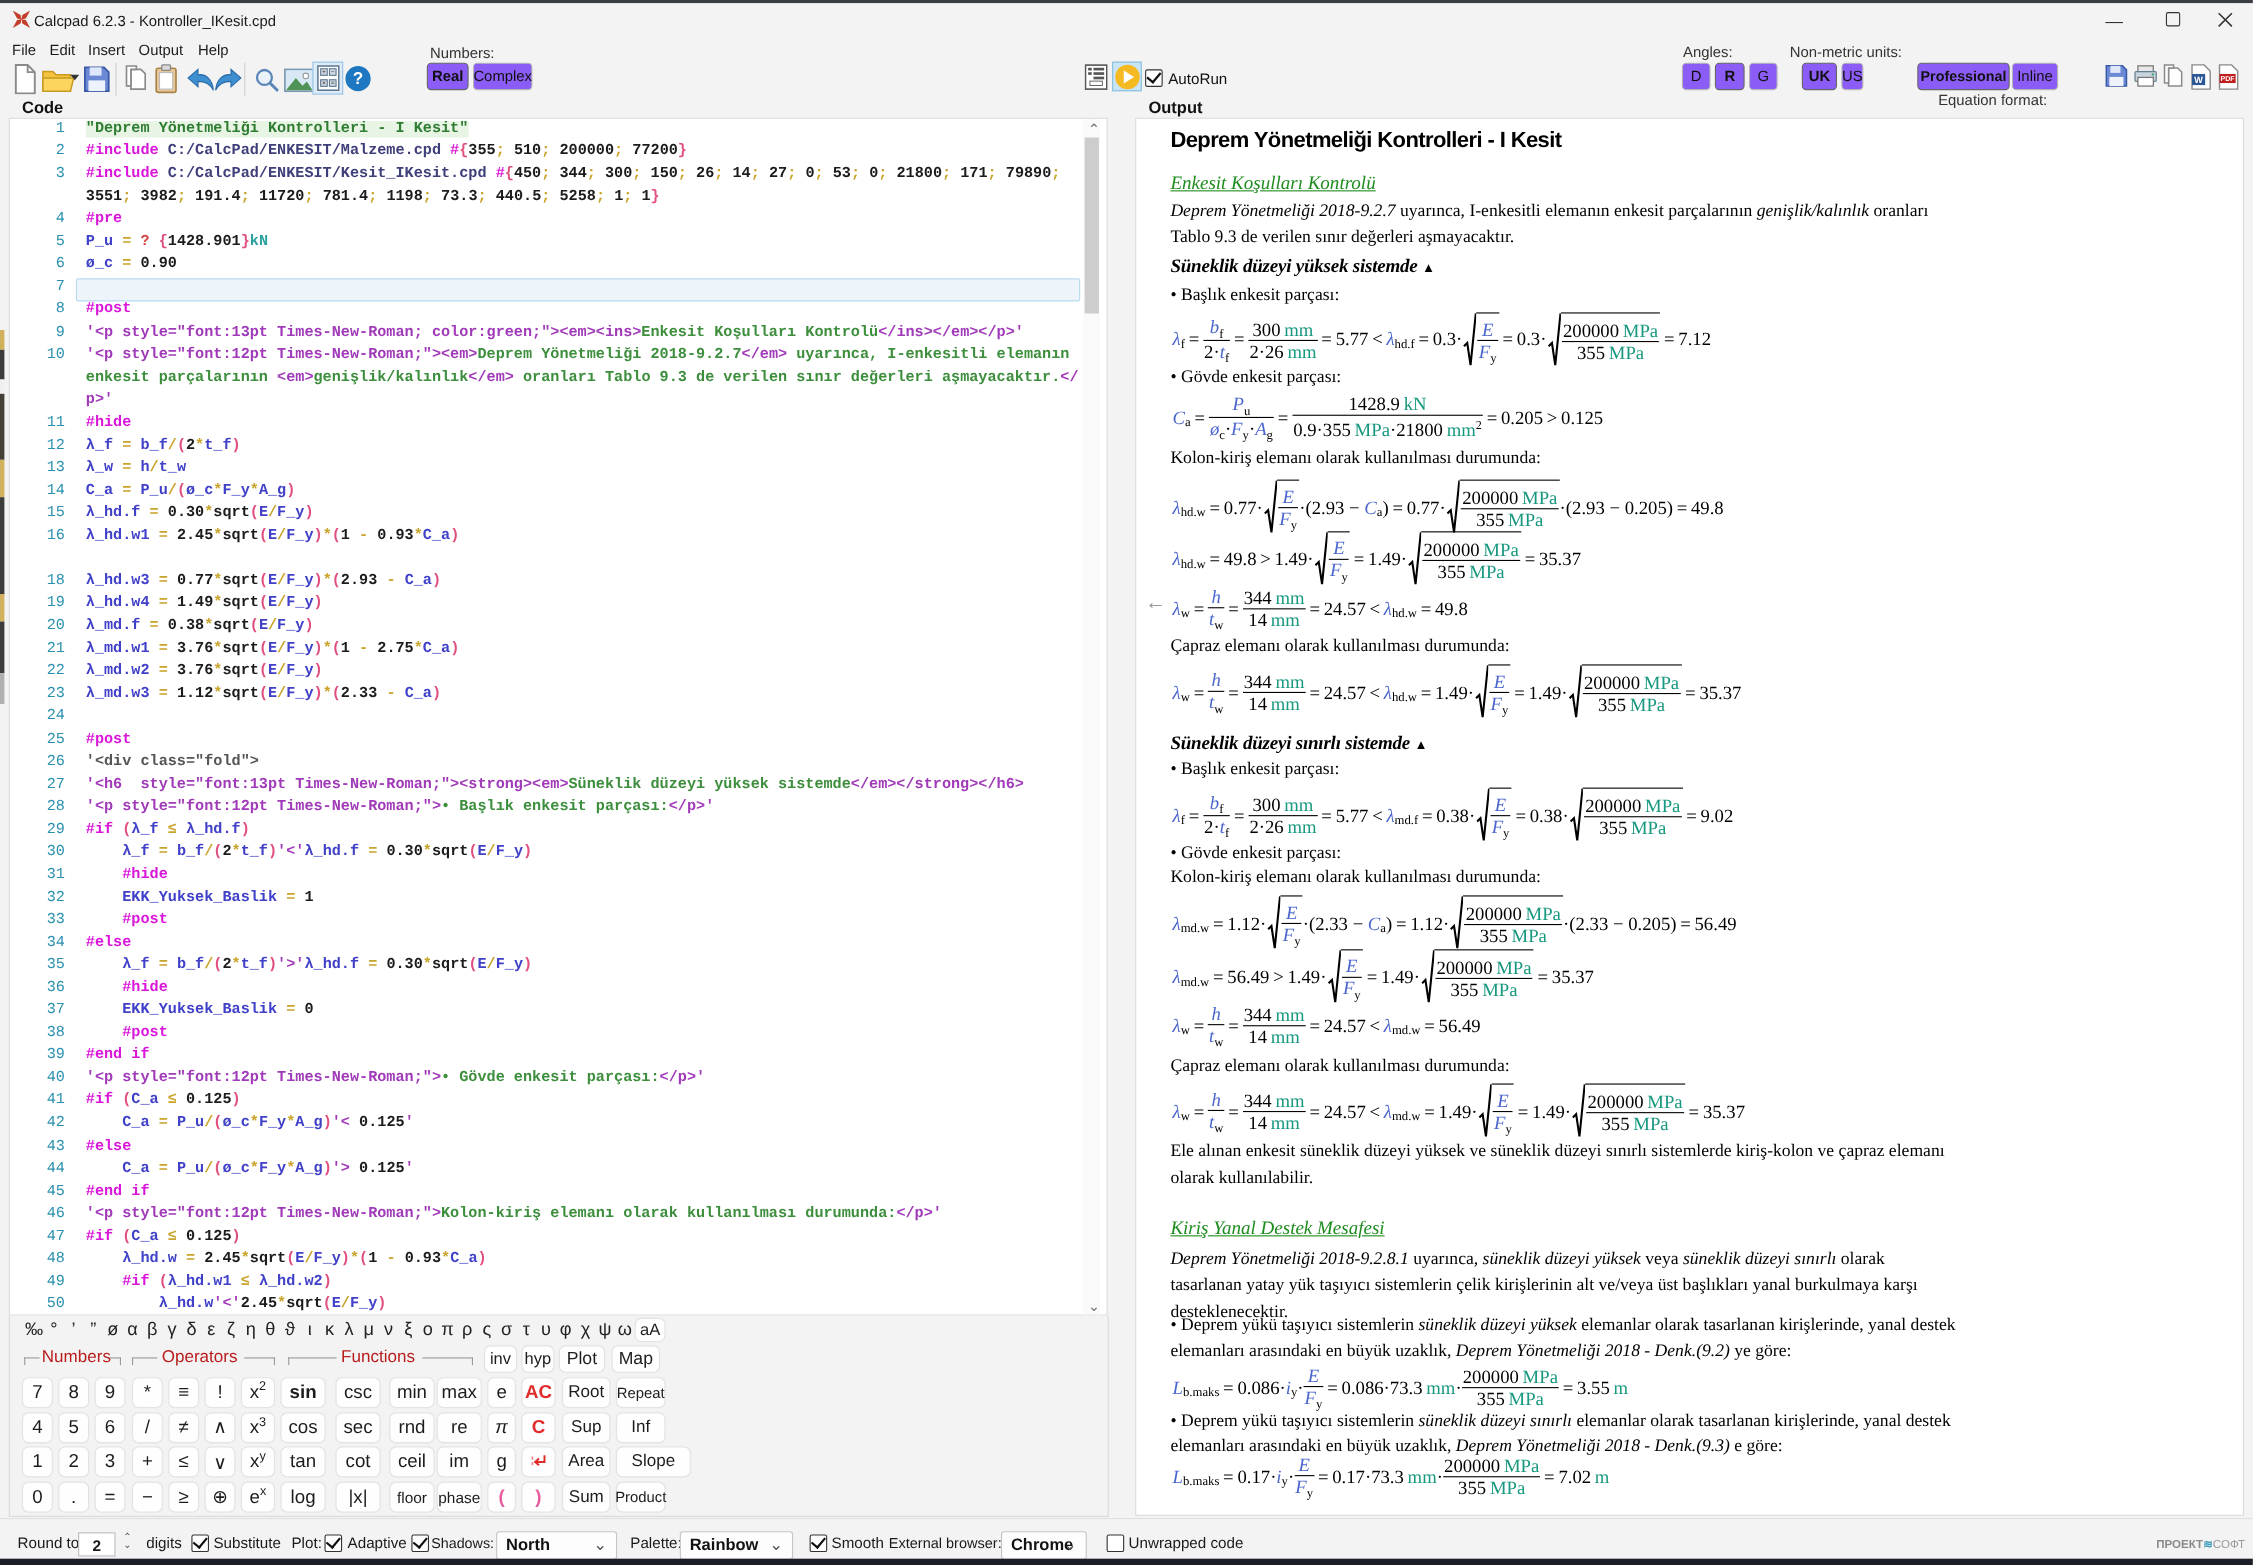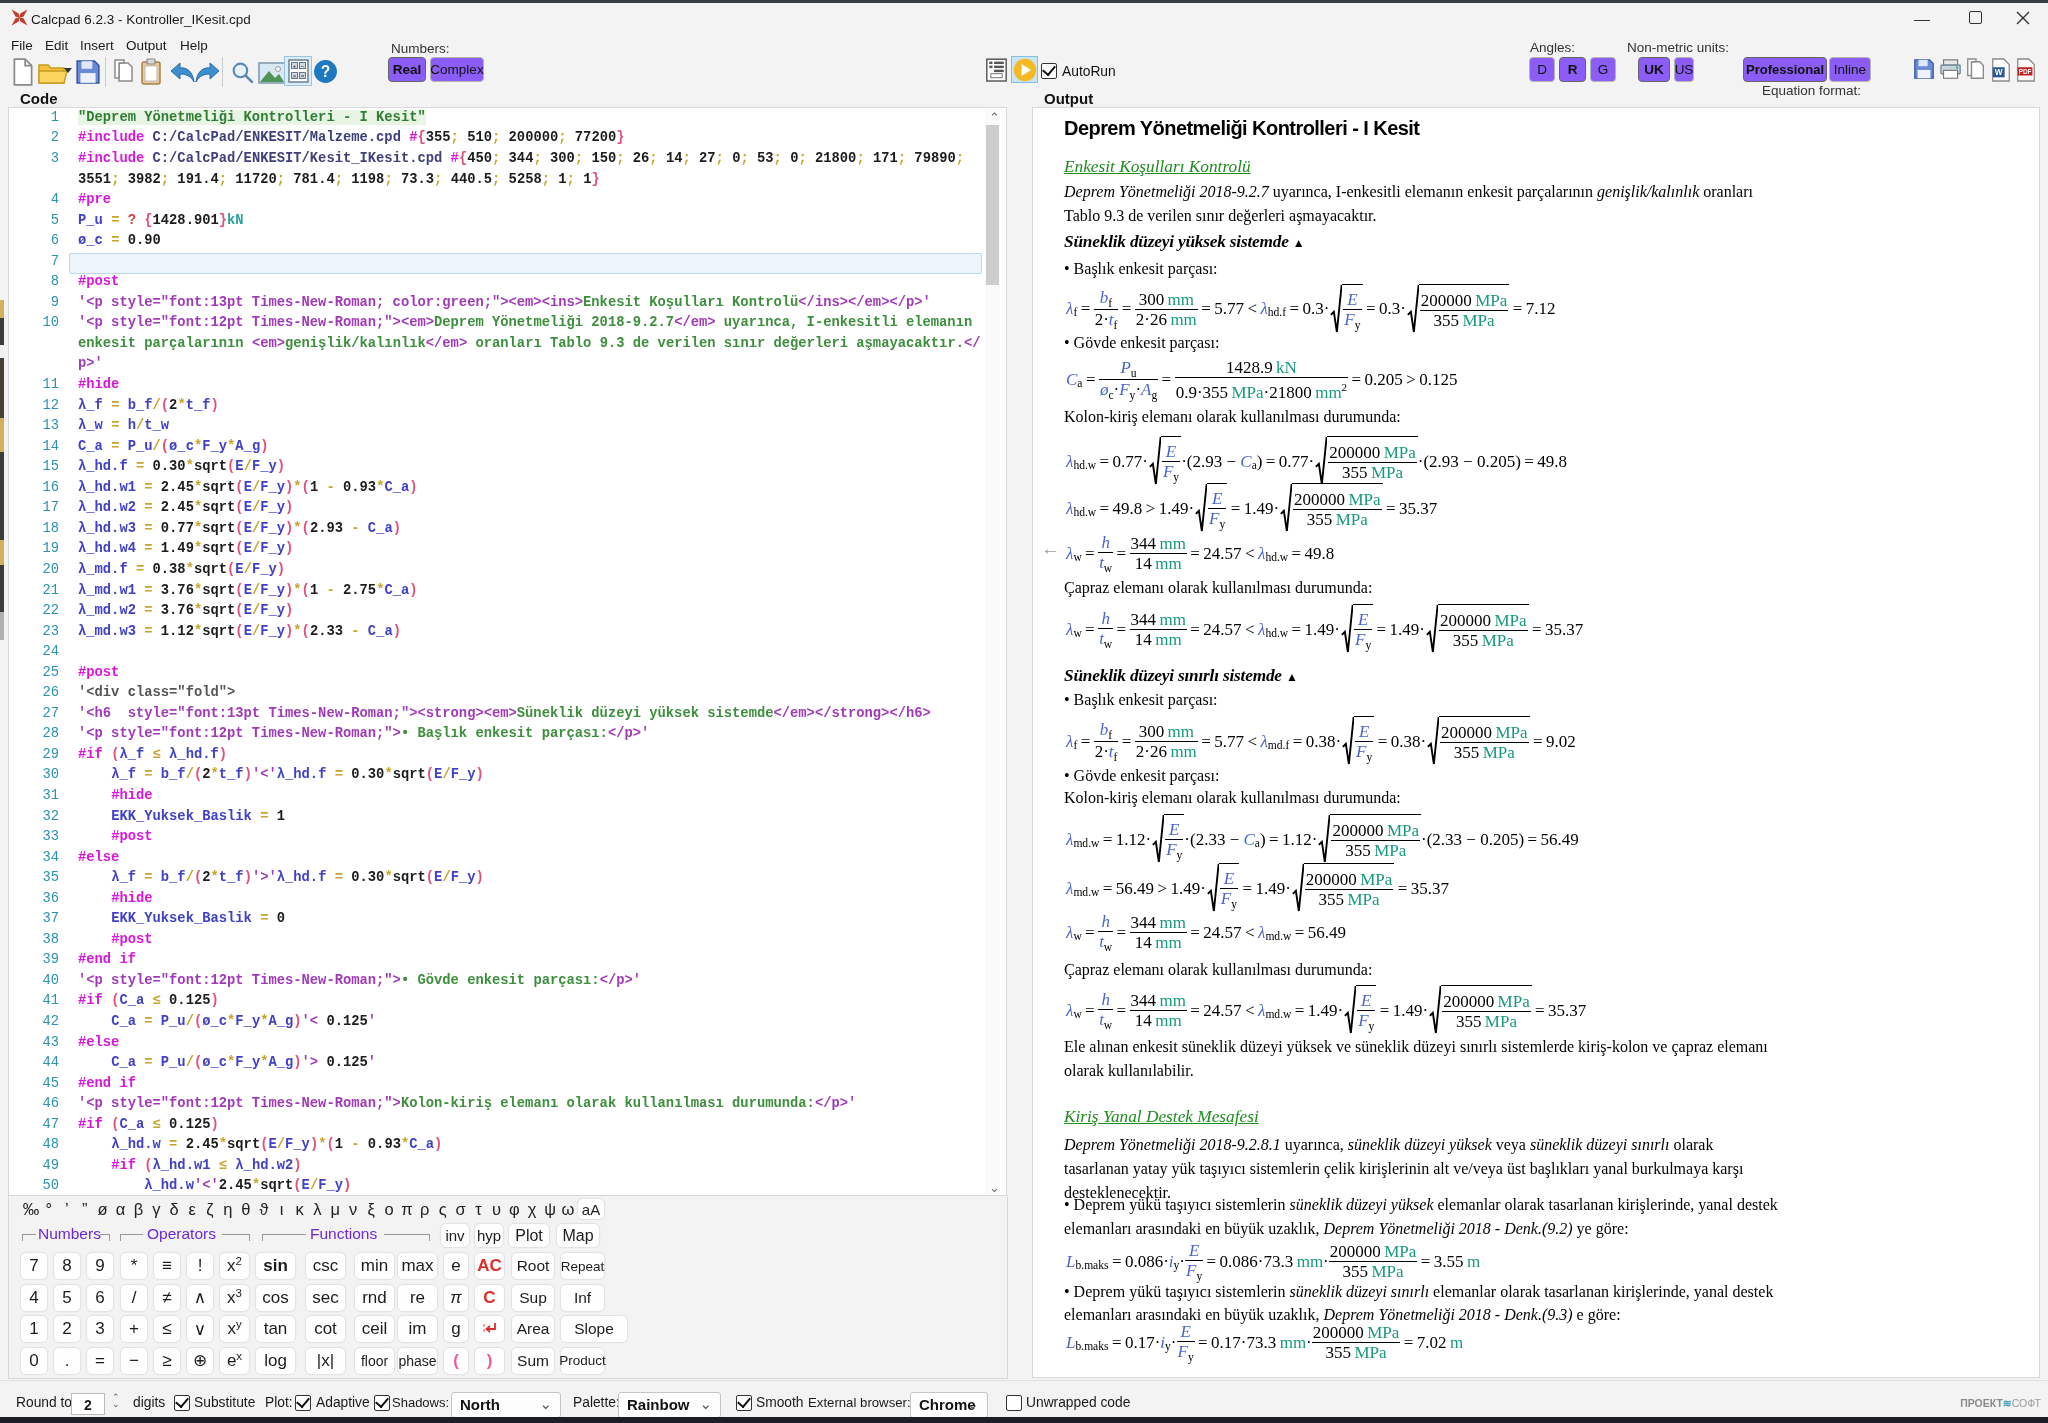--- a/index.html
+++ b/index.html
@@ -33,21 +33,21 @@
 .gy{color:#555}         
 .ttl{color:#2e7d32;background:#e9f5e4;}
 #hl7{position:absolute;left:60px;width:913px;height:21px;background:#edf5fb;border:1px solid #b9d9ef;border-radius:2px;}
 
 .sbar{position:absolute;background:#f7f7f7;}
 .sthumb{position:absolute;background:#cdcdcd;}
 .sarrow{position:absolute;color:#707070;font-size:13px;font-family:"Liberation Sans",sans-serif;}
 
 .sym{position:absolute;font-size:16.5px;color:#222;}
 .kbtn{position:absolute;background:#fefefe;border:1px solid #e3e3e3;border-radius:6px;box-shadow:0 0 0 0.5px #eee;display:flex;align-items:center;justify-content:center;font-size:18px;color:#1c1c1c;}
-.kgl{position:absolute;font-size:15.5px;color:#6d28d9;}
+.kgl{position:absolute;font-size:15.5px;color:#b91c1c;}
 .kgline{position:absolute;border-top:1.4px solid #999;}
 .kgtick{position:absolute;border-left:1.4px solid #999;}
 .red{color:#e02b2b;font-weight:bold;}
 .pink{color:#e85d9e;font-weight:bold;}
 
 #statusbar{position:absolute;left:0;top:1380px;width:2048px;height:37px;background:#f3f3f3;border-top:1px solid #e0e0e0;font-size:15px;color:#1a1a1a;}
 .sb{position:absolute;top:10px;}
 .cb{position:absolute;width:16px;height:16px;border:1.4px solid #333;border-radius:2px;background:#fff;}
 .cb.on:after{content:"";position:absolute;left:2.5px;top:-1px;width:6px;height:10px;border:solid #111;border-width:0 2.6px 2.6px 0;transform:rotate(40deg);}
 .dd{position:absolute;height:26px;background:#fdfdfd;border:1px solid #c5c5c5;border-radius:3px;font-size:15px;font-weight:bold;color:#111;padding:3px 8px;}
@@ -232,21 +232,20 @@
 <div class="crow" style="top:186.8px"><span class="lno">9</span><span class="ct"><span class="tg">'&lt;p style="font:13pt Times-New-Roman; color:green;"&gt;&lt;em&gt;&lt;ins&gt;</span><span class="sg">Enkesit Koşulları Kontrolü</span><span class="tg">&lt;/ins&gt;&lt;/em&gt;&lt;/p&gt;'</span></span></div>
 <div class="crow" style="top:207.3px"><span class="lno">10</span><span class="ct"><span class="tg">'&lt;p style="font:12pt Times-New-Roman;"&gt;&lt;em&gt;</span><span class="sg">Deprem Yönetmeliği 2018-9.2.7</span><span class="tg">&lt;/em&gt;</span><span class="sg"> uyarınca, I-enkesitli elemanın</span></span></div>
 <div class="crow" style="top:227.9px"><span class="ct"><span class="sg">enkesit parçalarının </span><span class="tg">&lt;em&gt;</span><span class="sg">genişlik/kalınlık</span><span class="tg">&lt;/em&gt;</span><span class="sg"> oranları Tablo 9.3 de verilen sınır değerleri aşmayacaktır.</span><span class="tg">&lt;/</span></span></div>
 <div class="crow" style="top:248.4px"><span class="ct"><span class="tg">p&gt;'</span></span></div>
 <div class="crow" style="top:269.0px"><span class="lno">11</span><span class="ct"><span class="mg">#hide</span></span></div>
 <div class="crow" style="top:289.5px"><span class="lno">12</span><span class="ct"><span class="vr">λ_f</span> <span class="op">=</span> <span class="vr">b_f</span><span class="op">/</span><span class="pr">(</span>2<span class="op">*</span><span class="vr">t_f</span><span class="pr">)</span></span></div>
 <div class="crow" style="top:310.1px"><span class="lno">13</span><span class="ct"><span class="vr">λ_w</span> <span class="op">=</span> <span class="vr">h</span><span class="op">/</span><span class="vr">t_w</span></span></div>
 <div class="crow" style="top:330.6px"><span class="lno">14</span><span class="ct"><span class="vr">C_a</span> <span class="op">=</span> <span class="vr">P_u</span><span class="op">/</span><span class="pr">(</span><span class="vr">ø_c</span><span class="op">*</span><span class="vr">F_y</span><span class="op">*</span><span class="vr">A_g</span><span class="pr">)</span></span></div>
 <div class="crow" style="top:351.2px"><span class="lno">15</span><span class="ct"><span class="vr">λ_hd.f</span> <span class="op">=</span> 0.30<span class="op">*</span>sqrt<span class="pr">(</span><span class="vr">E</span><span class="op">/</span><span class="vr">F_y</span><span class="pr">)</span></span></div>
 <div class="crow" style="top:371.7px"><span class="lno">16</span><span class="ct"><span class="vr">λ_hd.w1</span> <span class="op">=</span> 2.45<span class="op">*</span>sqrt<span class="pr">(</span><span class="vr">E</span><span class="op">/</span><span class="vr">F_y</span><span class="pr">)</span><span class="op">*</span><span class="pr">(</span>1 <span class="op">-</span> 0.93<span class="op">*</span><span class="vr">C_a</span><span class="pr">)</span></span></div>
-<div class="crow" style="top:392.2px"><span class="lno">17</span><span class="ct"><span class="vr">λ_hd.w2</span> <span class="op">=</span> 2.45<span class="op">*</span>sqrt<span class="pr">(</span><span class="vr">E</span><span class="op">/</span><span class="vr">F_y</span><span class="pr">)</span></span></div>
 <div class="crow" style="top:412.8px"><span class="lno">18</span><span class="ct"><span class="vr">λ_hd.w3</span> <span class="op">=</span> 0.77<span class="op">*</span>sqrt<span class="pr">(</span><span class="vr">E</span><span class="op">/</span><span class="vr">F_y</span><span class="pr">)</span><span class="op">*</span><span class="pr">(</span>2.93 <span class="op">-</span> <span class="vr">C_a</span><span class="pr">)</span></span></div>
 <div class="crow" style="top:433.4px"><span class="lno">19</span><span class="ct"><span class="vr">λ_hd.w4</span> <span class="op">=</span> 1.49<span class="op">*</span>sqrt<span class="pr">(</span><span class="vr">E</span><span class="op">/</span><span class="vr">F_y</span><span class="pr">)</span></span></div>
 <div class="crow" style="top:453.9px"><span class="lno">20</span><span class="ct"><span class="vr">λ_md.f</span> <span class="op">=</span> 0.38<span class="op">*</span>sqrt<span class="pr">(</span><span class="vr">E</span><span class="op">/</span><span class="vr">F_y</span><span class="pr">)</span></span></div>
 <div class="crow" style="top:474.5px"><span class="lno">21</span><span class="ct"><span class="vr">λ_md.w1</span> <span class="op">=</span> 3.76<span class="op">*</span>sqrt<span class="pr">(</span><span class="vr">E</span><span class="op">/</span><span class="vr">F_y</span><span class="pr">)</span><span class="op">*</span><span class="pr">(</span>1 <span class="op">-</span> 2.75<span class="op">*</span><span class="vr">C_a</span><span class="pr">)</span></span></div>
 <div class="crow" style="top:495.0px"><span class="lno">22</span><span class="ct"><span class="vr">λ_md.w2</span> <span class="op">=</span> 3.76<span class="op">*</span>sqrt<span class="pr">(</span><span class="vr">E</span><span class="op">/</span><span class="vr">F_y</span><span class="pr">)</span></span></div>
 <div class="crow" style="top:515.5px"><span class="lno">23</span><span class="ct"><span class="vr">λ_md.w3</span> <span class="op">=</span> 1.12<span class="op">*</span>sqrt<span class="pr">(</span><span class="vr">E</span><span class="op">/</span><span class="vr">F_y</span><span class="pr">)</span><span class="op">*</span><span class="pr">(</span>2.33 <span class="op">-</span> <span class="vr">C_a</span><span class="pr">)</span></span></div>
 <div class="crow" style="top:536.1px"><span class="lno">24</span><span class="ct"></span></div>
 <div class="crow" style="top:556.6px"><span class="lno">25</span><span class="ct"><span class="mg">#post</span></span></div>
 <div class="crow" style="top:577.2px"><span class="lno">26</span><span class="ct"><span class="gy">'&lt;div class="fold"&gt;</span></span></div>
 <div class="crow" style="top:597.8px"><span class="lno">27</span><span class="ct"><span class="tg">'&lt;h6  style="font:13pt Times-New-Roman;"&gt;&lt;strong&gt;&lt;em&gt;</span><span class="sg">Süneklik düzeyi yüksek sistemde</span><span class="tg">&lt;/em&gt;&lt;/strong&gt;&lt;/h6&gt;</span></span></div>

